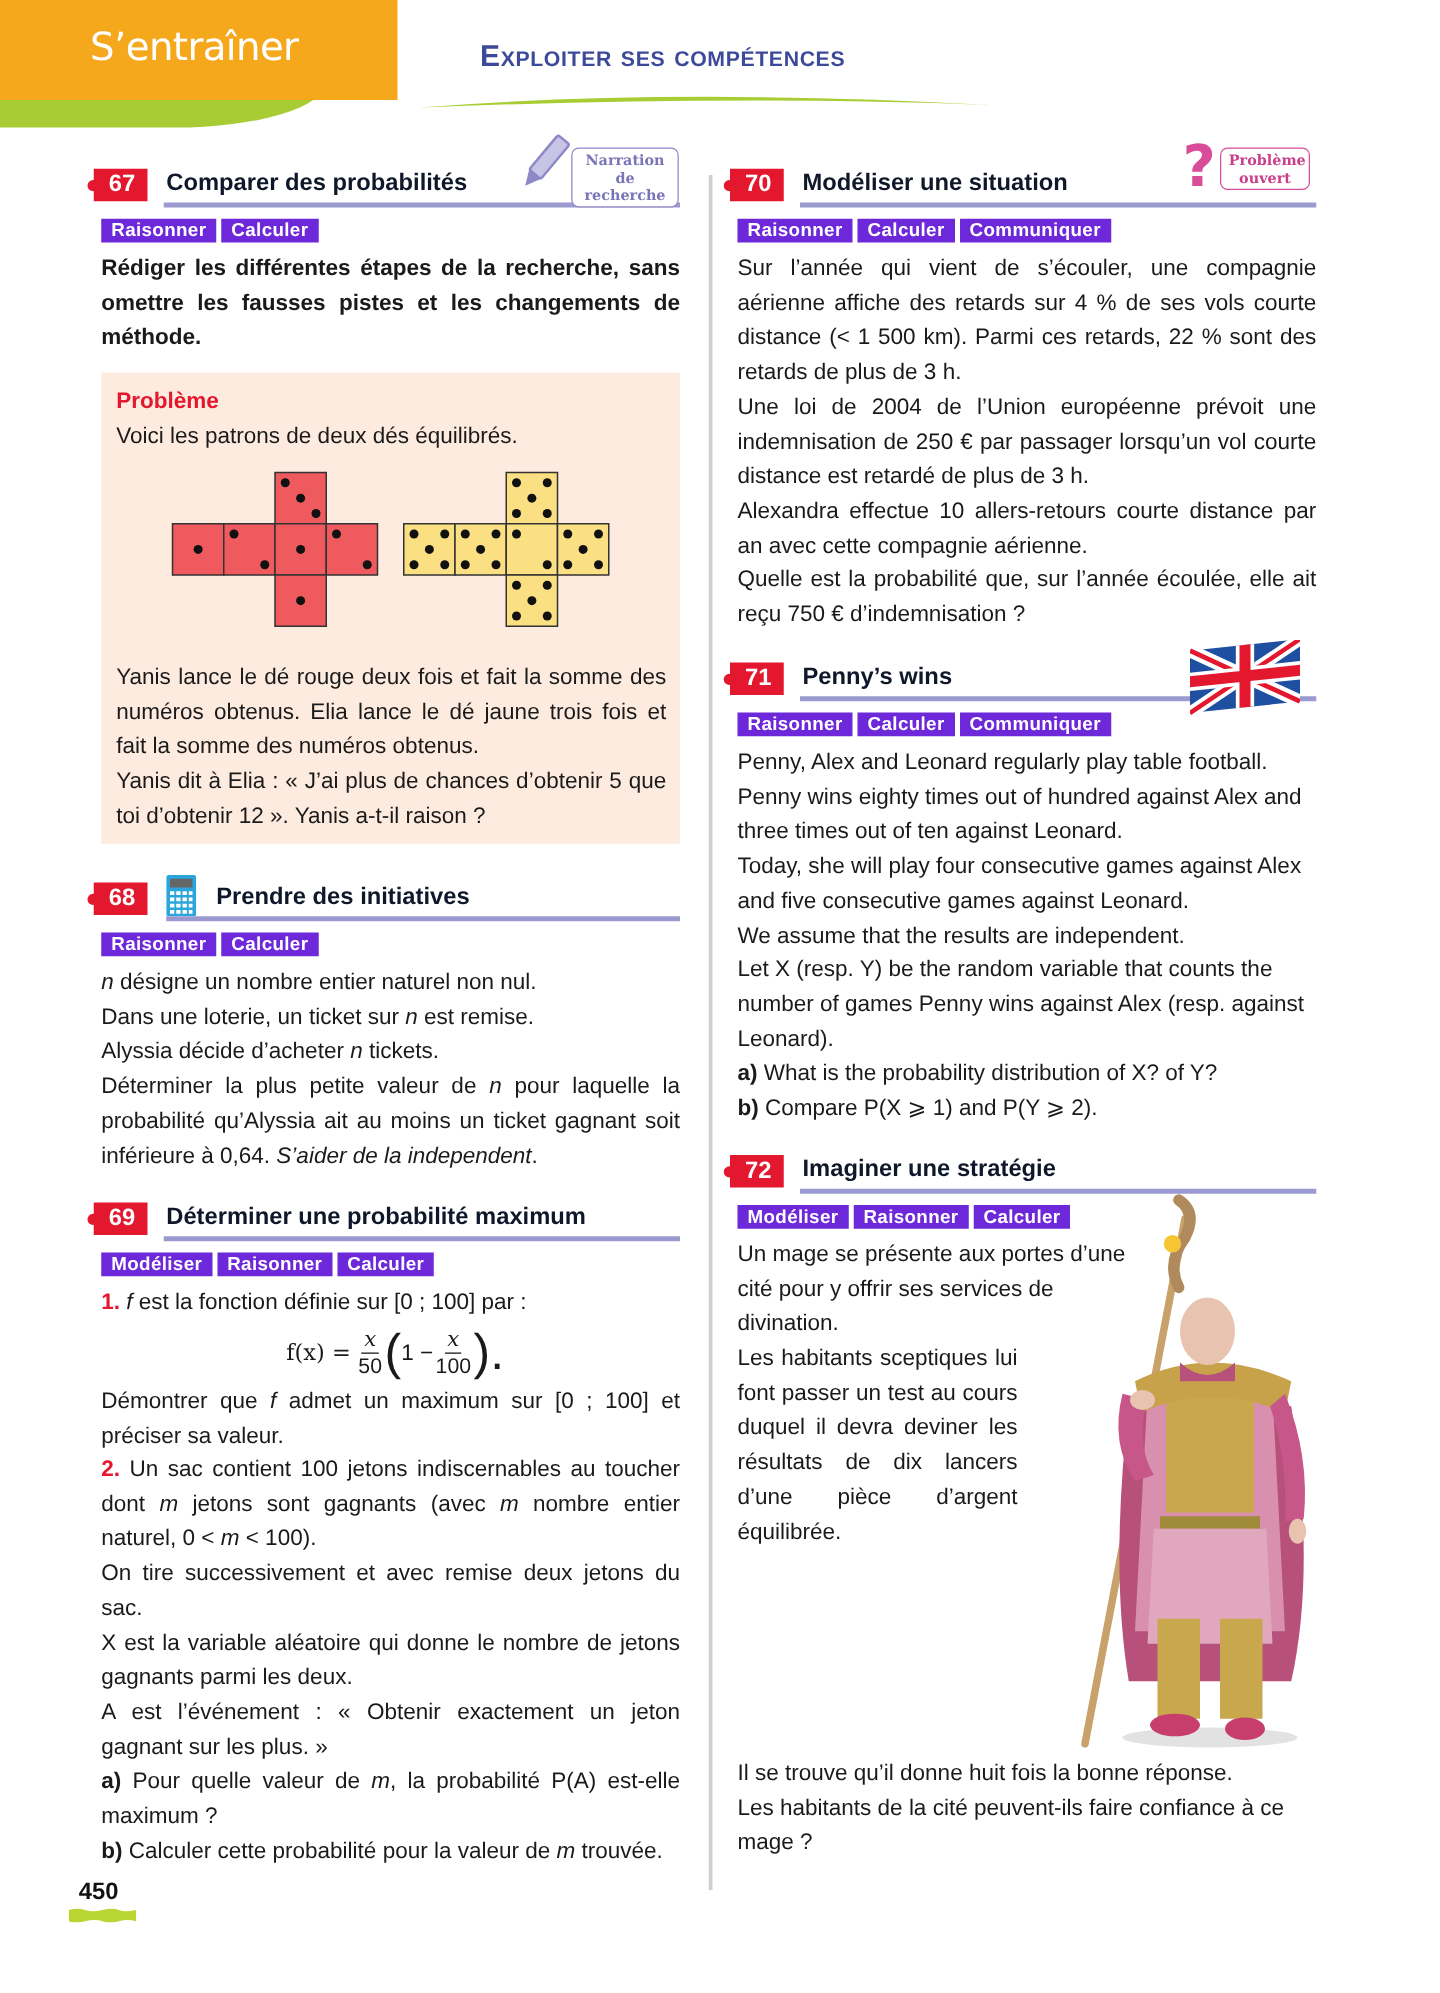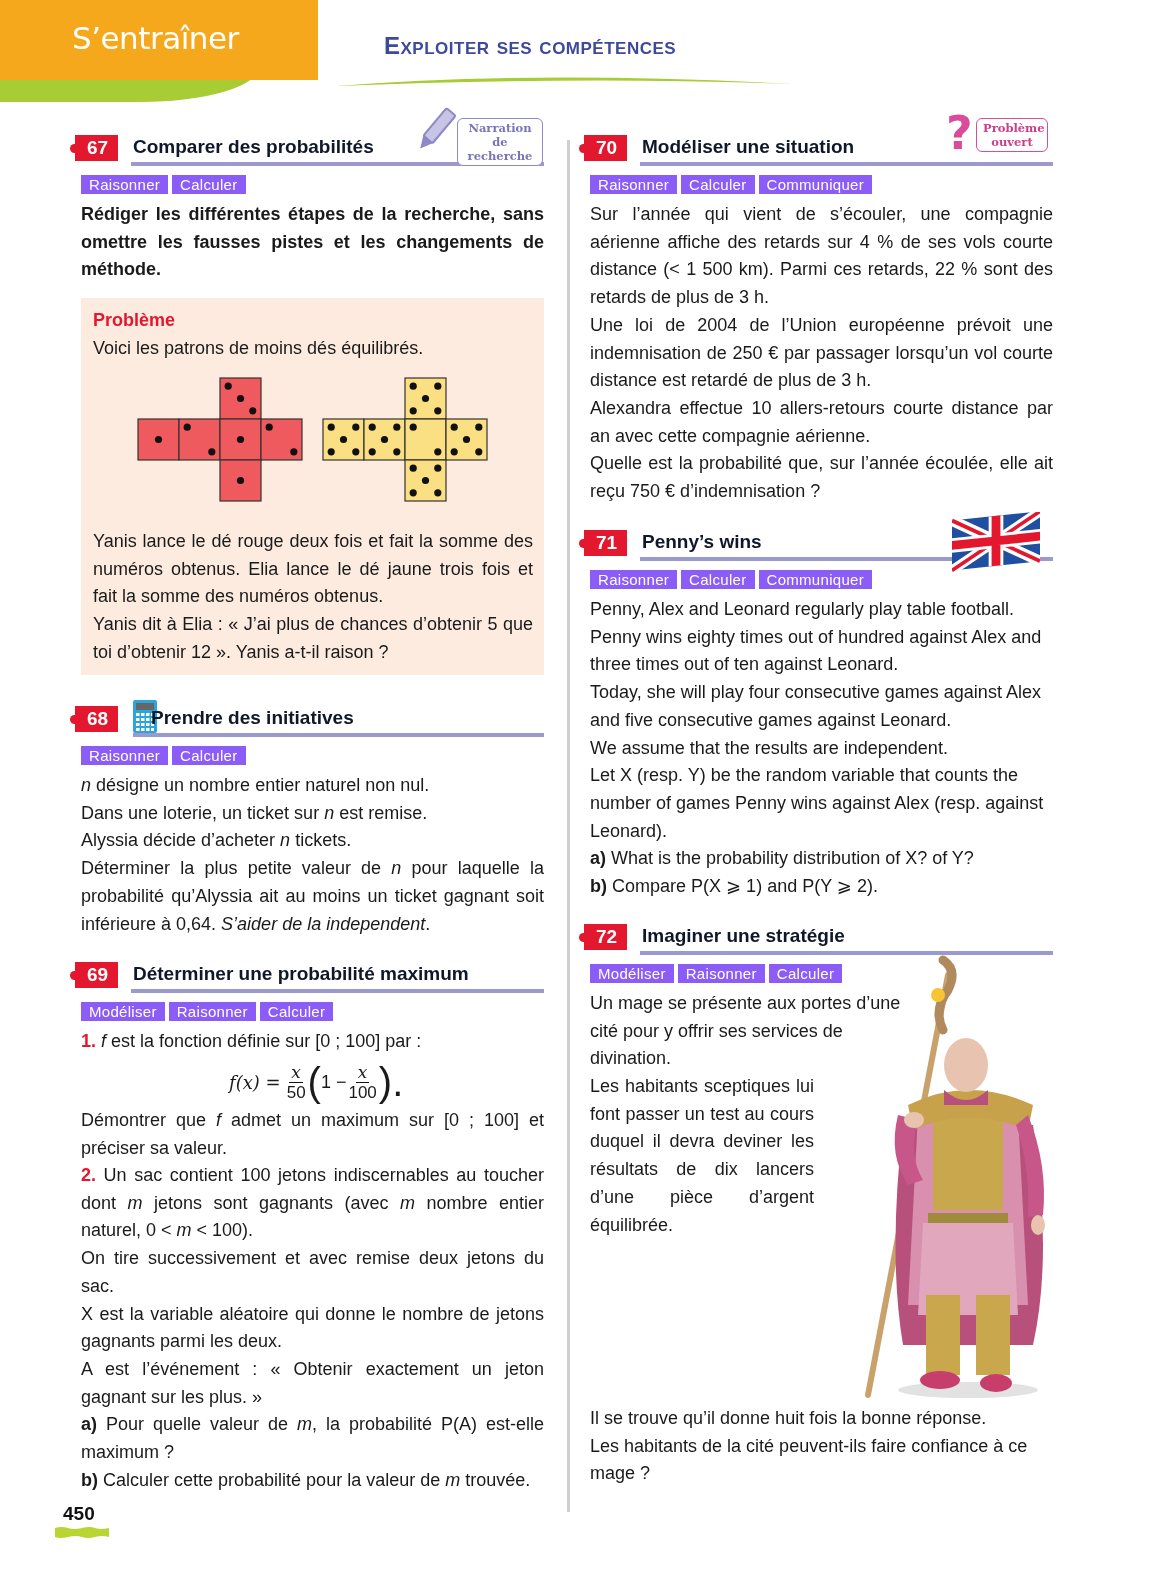--- a/index.html
+++ b/index.html
@@ -17,21 +17,21 @@
   .col-right { left: 590px; width: 463px; }
   .divider { position: absolute; left: 567px; top: 140px; width: 3px; height: 1372px; background: #cfcfcf; }
 
   .ex-head { position: absolute; height: 32px; width: 100%; }
   .ex-num { position: absolute; left: -6px; top: 0; height: 26px; padding: 0 10px 0 12px; background: #e3172d; color: #fff; font-weight: bold; font-size: 19px; line-height: 26px; border-radius: 0; }
   .ex-num::before { content: ""; position: absolute; left: -5px; top: 9px; width: 9px; height: 9px; border-radius: 50%; background: #e3172d; }
   .ex-title { position: absolute; left: 52px; top: 1px; font-weight: bold; font-size: 19px; color: #0f172a; white-space: nowrap; }
   .ex-rule { position: absolute; left: 50px; right: 0; top: 27px; height: 4px; background: #9a9ad0; }
 
   .tags { position: absolute; display: flex; gap: 4px; height: 19px; }
-  .tag { background: #8b5cf6; color: #fff; font-weight: normal; font-size: 15px; line-height: 19px; padding: 0 8px; letter-spacing: 0.3px; }
+  .tag { background: #6d28d9; color: #fff; font-weight: bold; font-size: 15px; line-height: 19px; padding: 0 8px; letter-spacing: 0.3px; }
 
   .txt { position: absolute; left: 0; width: 100%; font-size: 18px; line-height: 27.7px; color: #1a1a1a; }
   .txt p { margin: 0; }
   .just { text-align: justify; }
   .b { font-weight: bold; }
   .i { font-style: italic; }
   .red { color: #e3172d; font-weight: bold; }
 
   
   .badge { position: absolute; border: 1.5px solid; border-radius: 6px; font-family: "DejaVu Serif", serif; font-weight: bold; font-size: 11.5px; line-height: 14px; text-align: center; padding: 2px 6px; background: #fff; }
@@ -82,21 +82,21 @@
       <div>de recherche</div>
     </div>
     <div class="tags" style="top:175px;">
       <span class="tag">Raisonner</span>
       <span class="tag">Calculer</span>
     </div>
     <div class="txt just b" style="top:201px;">Rédiger les différentes étapes de la recherche, sans omettre les fausses pistes et les changements de méthode.</div>
 
     <div class="problem-box">
       <div class="txt red" style="left:12px;top:9px;width:440px;">Problème</div>
-      <div class="txt" style="left:12px;top:37px;width:440px;">Voici les patrons de moins dés équilibrés.</div>
+      <div class="txt" style="left:12px;top:37px;width:440px;">Voici les patrons de deux dés équilibrés.</div>
 
       <svg id="dice" style="position:absolute;left:0;top:70px;width:463px;height:140px;" viewBox="0 0 463 140">
           <g>
             <rect x="139" y="10" width="41" height="41" fill="#ef5a5e" stroke="#333" stroke-width="1.2"></rect>
             <circle cx="147.2" cy="18.200000000000003" r="3.6" fill="#111"></circle>
             <circle cx="159.5" cy="30.5" r="3.6" fill="#111"></circle>
             <circle cx="171.8" cy="42.800000000000004" r="3.6" fill="#111"></circle>
           </g>
           <g>
             <rect x="57" y="51" width="41" height="41" fill="#ef5a5e" stroke="#333" stroke-width="1.2"></rect>
@@ -190,21 +190,21 @@
           <rect x="3" y="23" width="3.5" height="3"></rect>
             <rect x="8" y="23" width="3.5" height="3"></rect>
             <rect x="13" y="23" width="3.5" height="3"></rect>
             <rect x="18" y="23" width="3" height="3"></rect>
           <rect x="3" y="28" width="3.5" height="3"></rect>
             <rect x="8" y="28" width="3.5" height="3"></rect>
             <rect x="13" y="28" width="3.5" height="3"></rect>
             <rect x="18" y="28" width="3" height="3"></rect>
         </g>
       </svg>
-      <div class="ex-title" style="left:70px;">Prendre des initiatives</div>
+      <div class="ex-title" style="left:92px;">Prendre des initiatives</div>
       <div class="ex-rule" style="left:52px;"></div>
     </div>
     <div class="tags" style="top:746px;">
       <span class="tag">Raisonner</span>
       <span class="tag">Calculer</span>
     </div>
     <div class="txt just" style="top:772px;">
       <p><span class="i">n</span><span> désigne un nombre entier naturel non nul.</span></p>
       <p><span>Dans une loterie, un ticket sur </span><span class="i">n</span><span> est remise.</span></p>
       <p><span>Alyssia décide d’acheter </span><span class="i">n</span><span> tickets.</span></p>
@@ -221,21 +221,21 @@
     <div class="tags" style="top:1002px;">
       <span class="tag">Modéliser</span>
       <span class="tag">Raisonner</span>
       <span class="tag">Calculer</span>
     </div>
     <div class="txt" style="top:1028px;">
       <span class="red">1.</span>
       <span class="i">f</span><span> est la fonction définie sur [0 ; 100] par :</span>
     </div>
     <div style="position:absolute;left:148px;top:1056px;height:52px;display:flex;align-items:center;font-size:18px;">
-      <span style="font-family:'DejaVu Serif',serif;font-style:italic;margin-right:4px;">f(x) =</span>
+      <span style="font-family:'DejaVu Serif',serif;margin-right:4px;">f(x) =</span>
       <span class="fraction">
           <span class="num">x</span>
           <span class="den">50</span>
         </span>
       <span style="font-size:40px;font-weight:200;line-height:40px;">(</span>
       <span>1 −</span>
       <span class="fraction">
           <span class="num">x</span>
           <span class="den">100</span>
         </span>

